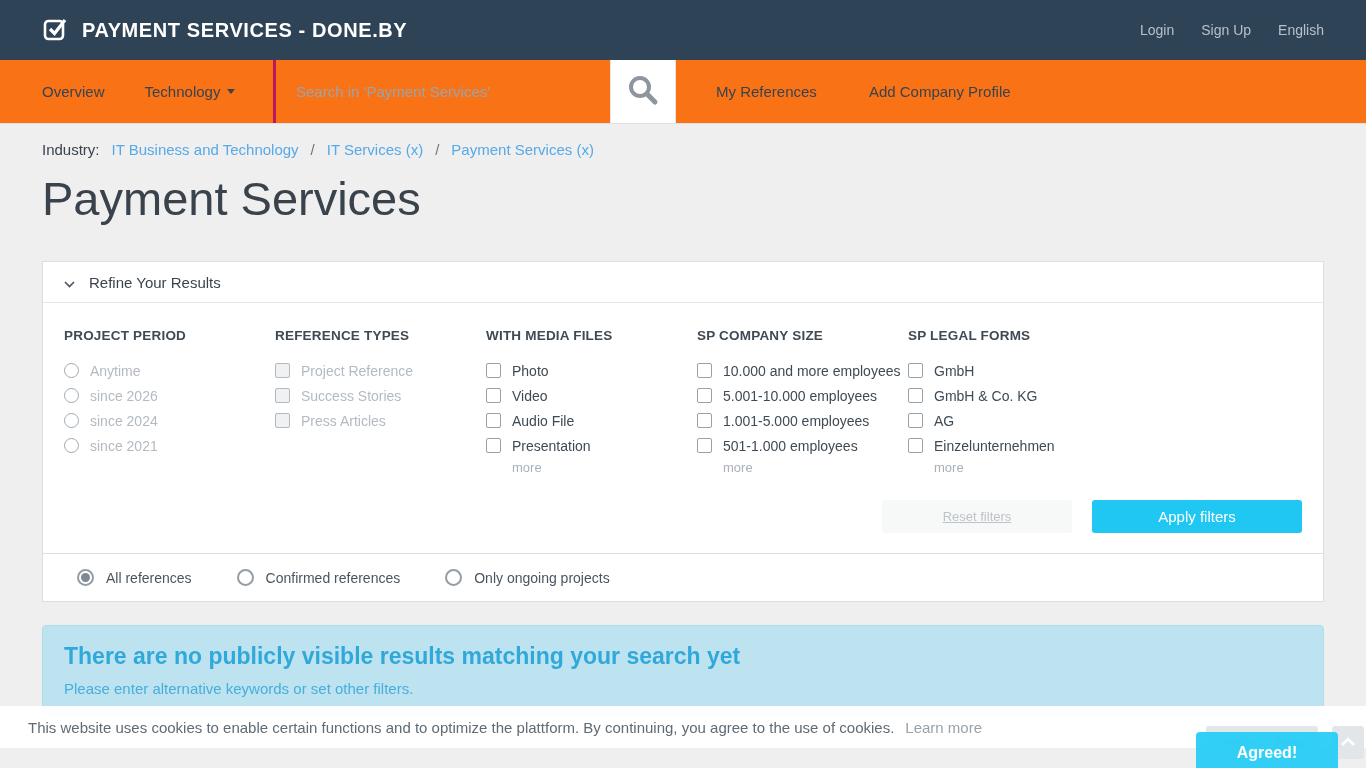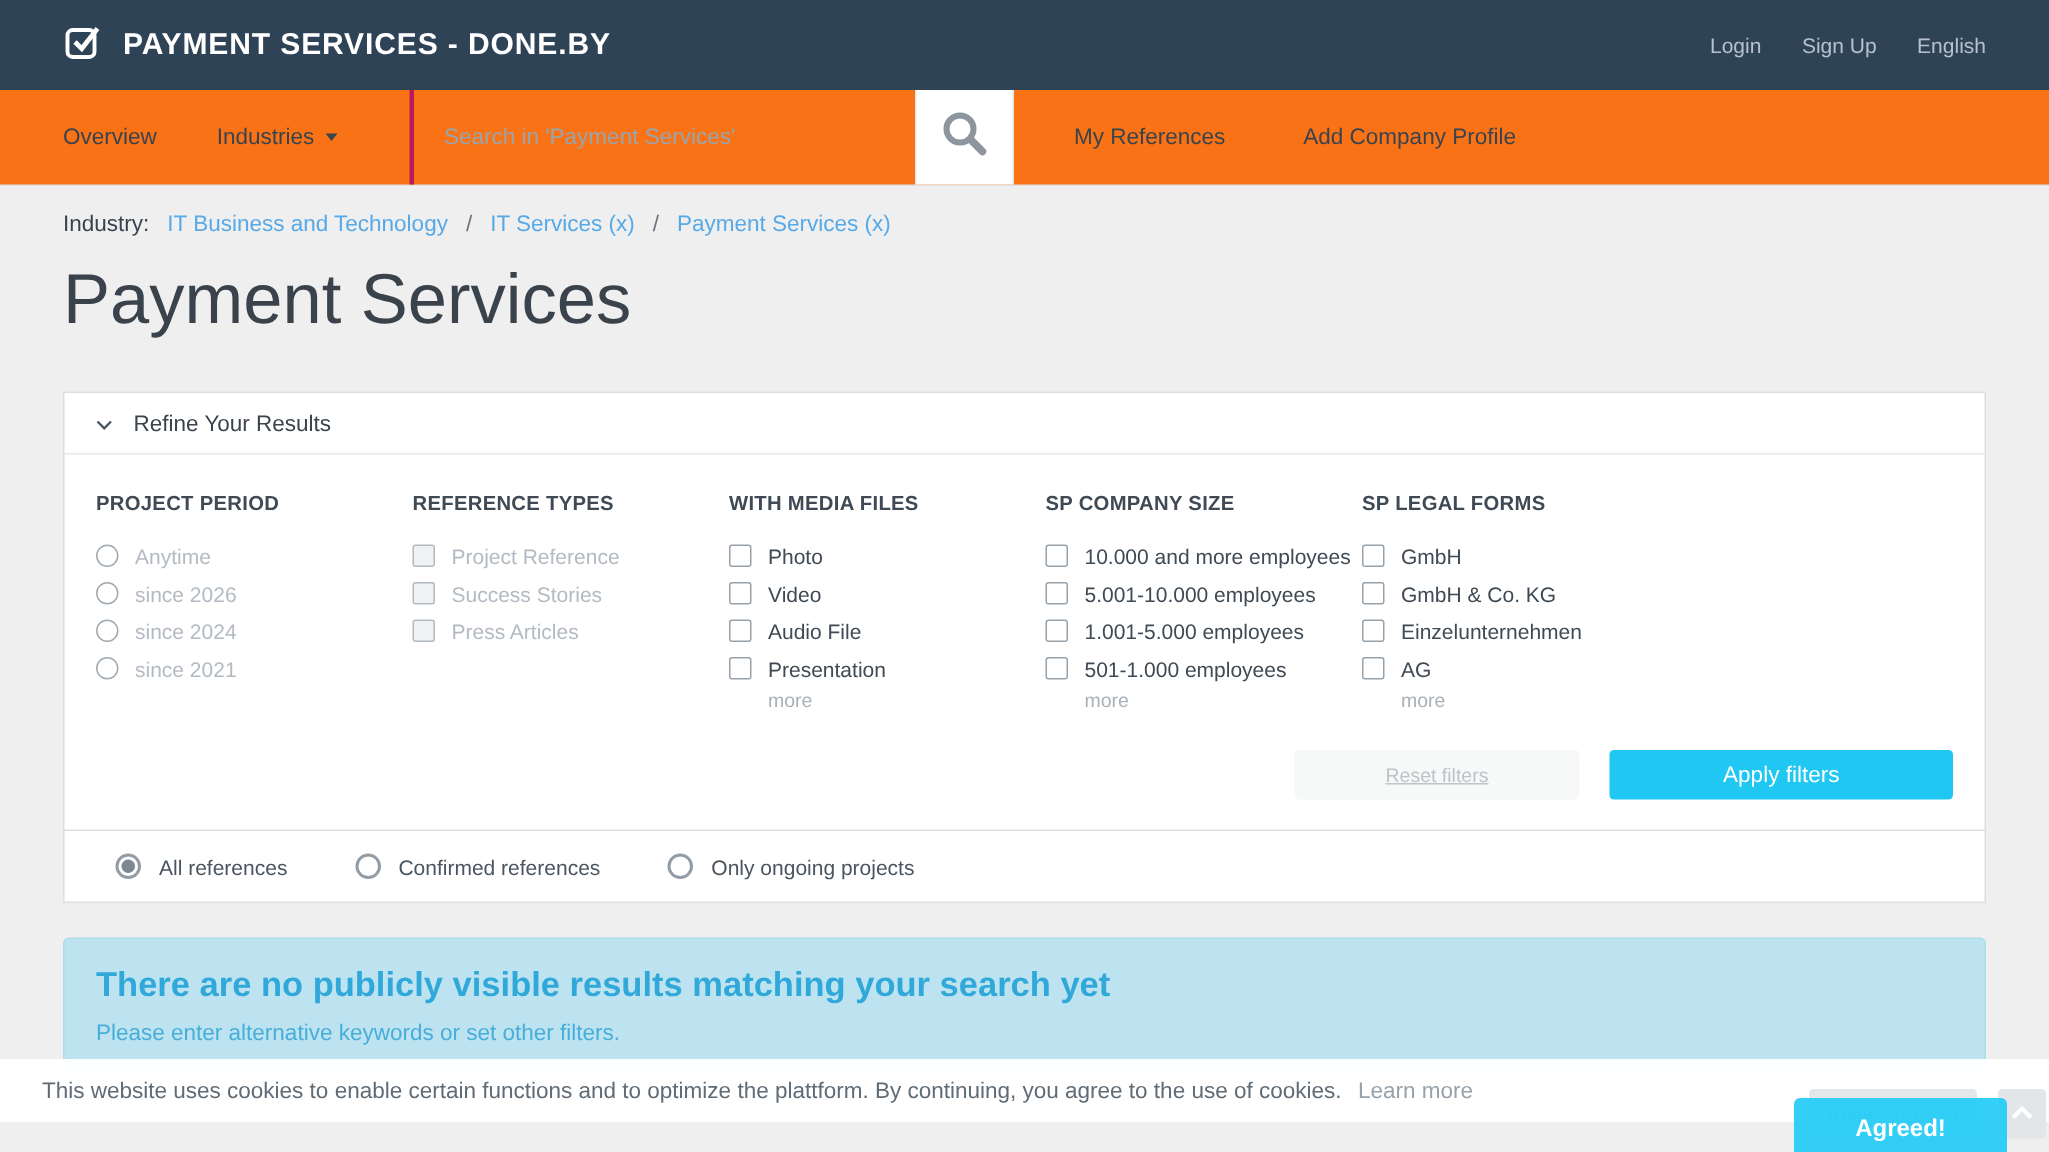--- a/index.html
+++ b/index.html
@@ -44,21 +44,21 @@
   .fitem { display:flex; align-items:center; gap:11px; height:25px; font-size:14px; color:#3f4a54; cursor:pointer; }
   .fitem .lbl { white-space:nowrap; }
   .fitem.dim .lbl { color:#b3bac1; }
   .cb { width:15px; height:15px; border:1px solid #98a2ab; border-radius:2px; background:#fff; flex:none; }
   .dim .cb { background:#f0f1f2; border-color:#b2bac0; }
   .rb { width:15px; height:15px; border:1px solid #a0aab2; border-radius:50%; background:#fff; flex:none; }
   .more { font-size:13px; color:#a9b0b7; margin:1px 0 0 26px; cursor:pointer; display:inline-block; }
   .panel-actions { display:flex; justify-content:flex-end; gap:20px; margin-top:24px; }
   .btn { border:0; font-family:"Liberation Sans",sans-serif; cursor:pointer; border-radius:3px; }
   .btn-reset { width:190px; height:33px; background:#f7f8f8; color:#bcc3c9; font-size:13px;text-decoration:underline; }
-  .btn-apply { width:229px; height:33px; background:#1fc7f2; color:#ffffff; font-size:15px; }
+  .btn-apply { width:210px; height:33px; background:#1fc7f2; color:#ffffff; font-size:15px; }
 
   
   .toggle-bar { margin:0 42px; background:#fff; border:1px solid #dedede; border-top:0; height:48px; display:flex; align-items:center; gap:45px; padding-left:34px; }
   .topt { display:flex; align-items:center; gap:12px; font-size:14px; color:#4a5560; cursor:pointer; }
   .rb2 { width:17px; height:17px; border:2px solid #939da7; border-radius:50%; position:relative; flex:none; background:#fff; }
   .rb2.on::after { content:""; position:absolute; left:2px; top:2px; right:2px; bottom:2px; background:#7d8893; border-radius:50%; }
 
   
   .notice { margin:23px 42px 0; background:#bde3f0; border:1px solid #afdceb; border-radius:4px; padding:17px 21px 19px; }
   .notice-title { font-size:23px; font-weight:bold; color:#30a9da; }
@@ -90,21 +90,21 @@
       <span class="top-link">Login</span>
       <span class="top-link">Sign Up</span>
       <span class="top-link">English</span>
     </div>
   </div>
 
   <div class="navbar">
     <div class="nav-left">
       <span class="nav-item">Overview</span>
       <span class="nav-item">
-        <span>Industries</span>
+        <span>Technology</span>
         <span class="caret"></span>
       </span>
     </div>
     <div class="search-wrap">
       <input class="search-input" type="text" placeholder="Search in 'Payment Services'" style="">
     </div>
     <div class="search-btn">
       <span>
         <svg width="34" height="34" viewBox="0 0 34 34">
           <circle cx="14" cy="14" r="9" fill="none" stroke="#8d969e" stroke-width="4"></circle>
@@ -224,25 +224,25 @@
           <label class="fitem">
               <span class="cb"></span>
               <span class="lbl">GmbH</span>
             </label>
           <label class="fitem">
               <span class="cb"></span>
               <span class="lbl">GmbH &amp; Co. KG</span>
             </label>
           <label class="fitem">
               <span class="cb"></span>
+              <span class="lbl">AG</span>
+            </label>
+          <label class="fitem">
+              <span class="cb"></span>
               <span class="lbl">Einzelunternehmen</span>
-            </label>
-          <label class="fitem">
-              <span class="cb"></span>
-              <span class="lbl">AG</span>
             </label>
           <span class="more">more</span>
         </div>
 
       </div>
 
       <div class="panel-actions">
         <button class="btn btn-reset">Reset filters</button>
         <button class="btn btn-apply">Apply filters</button>
       </div>

